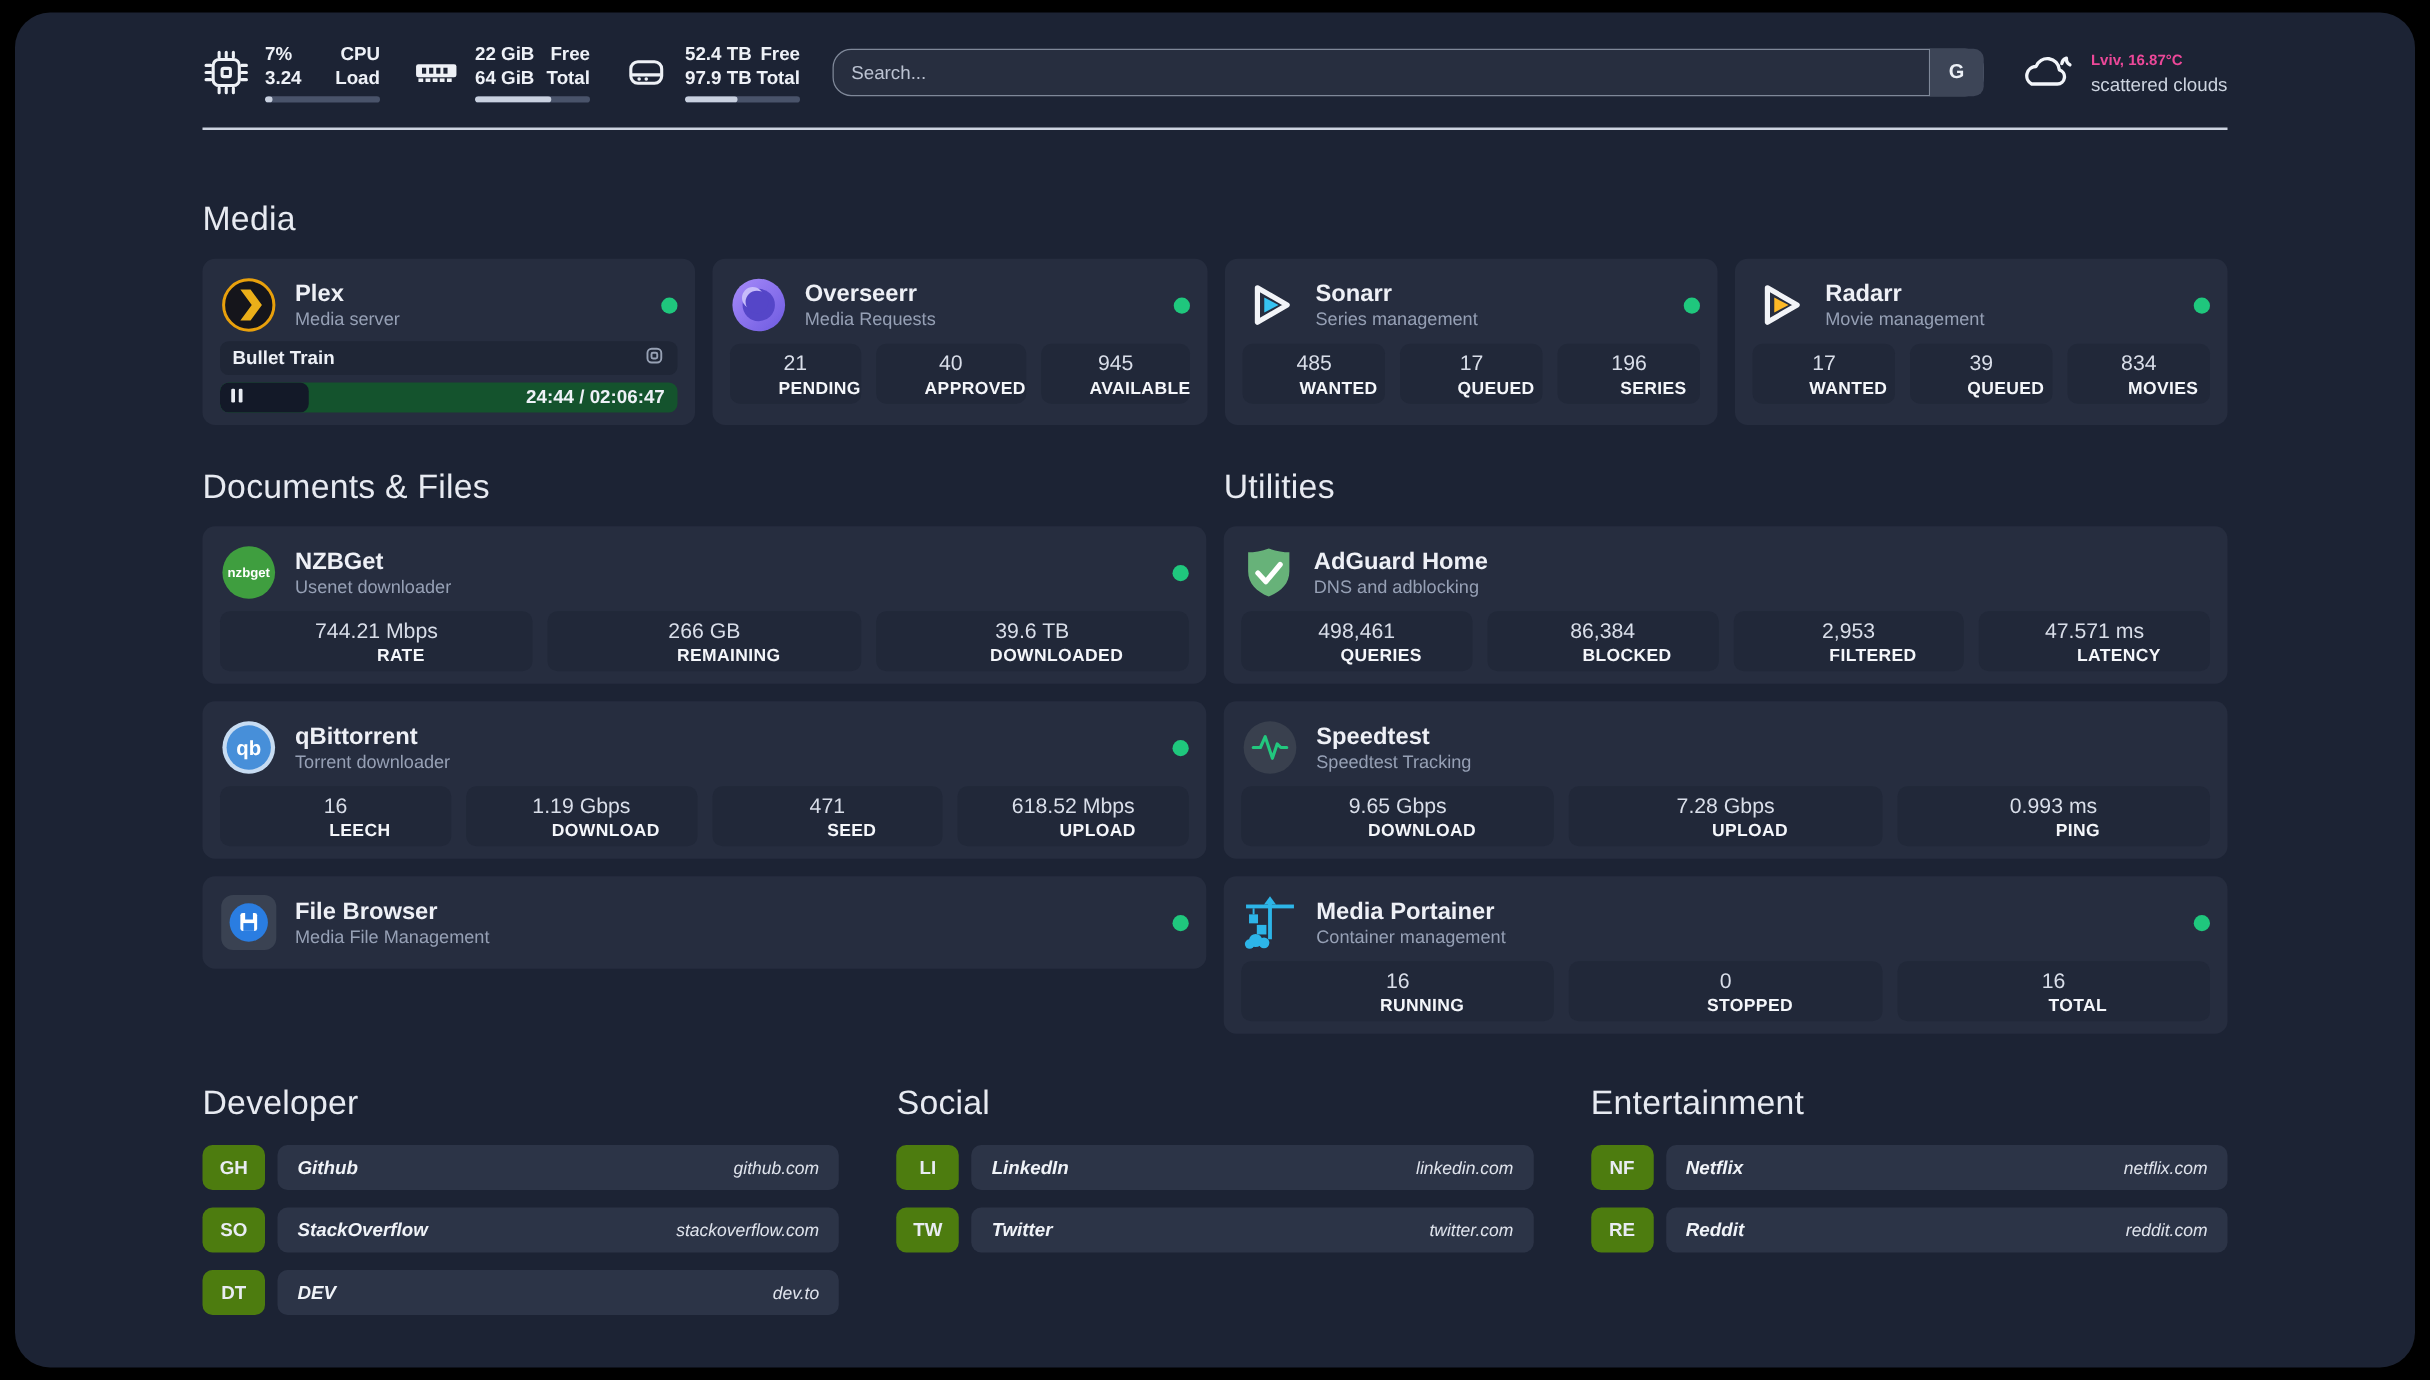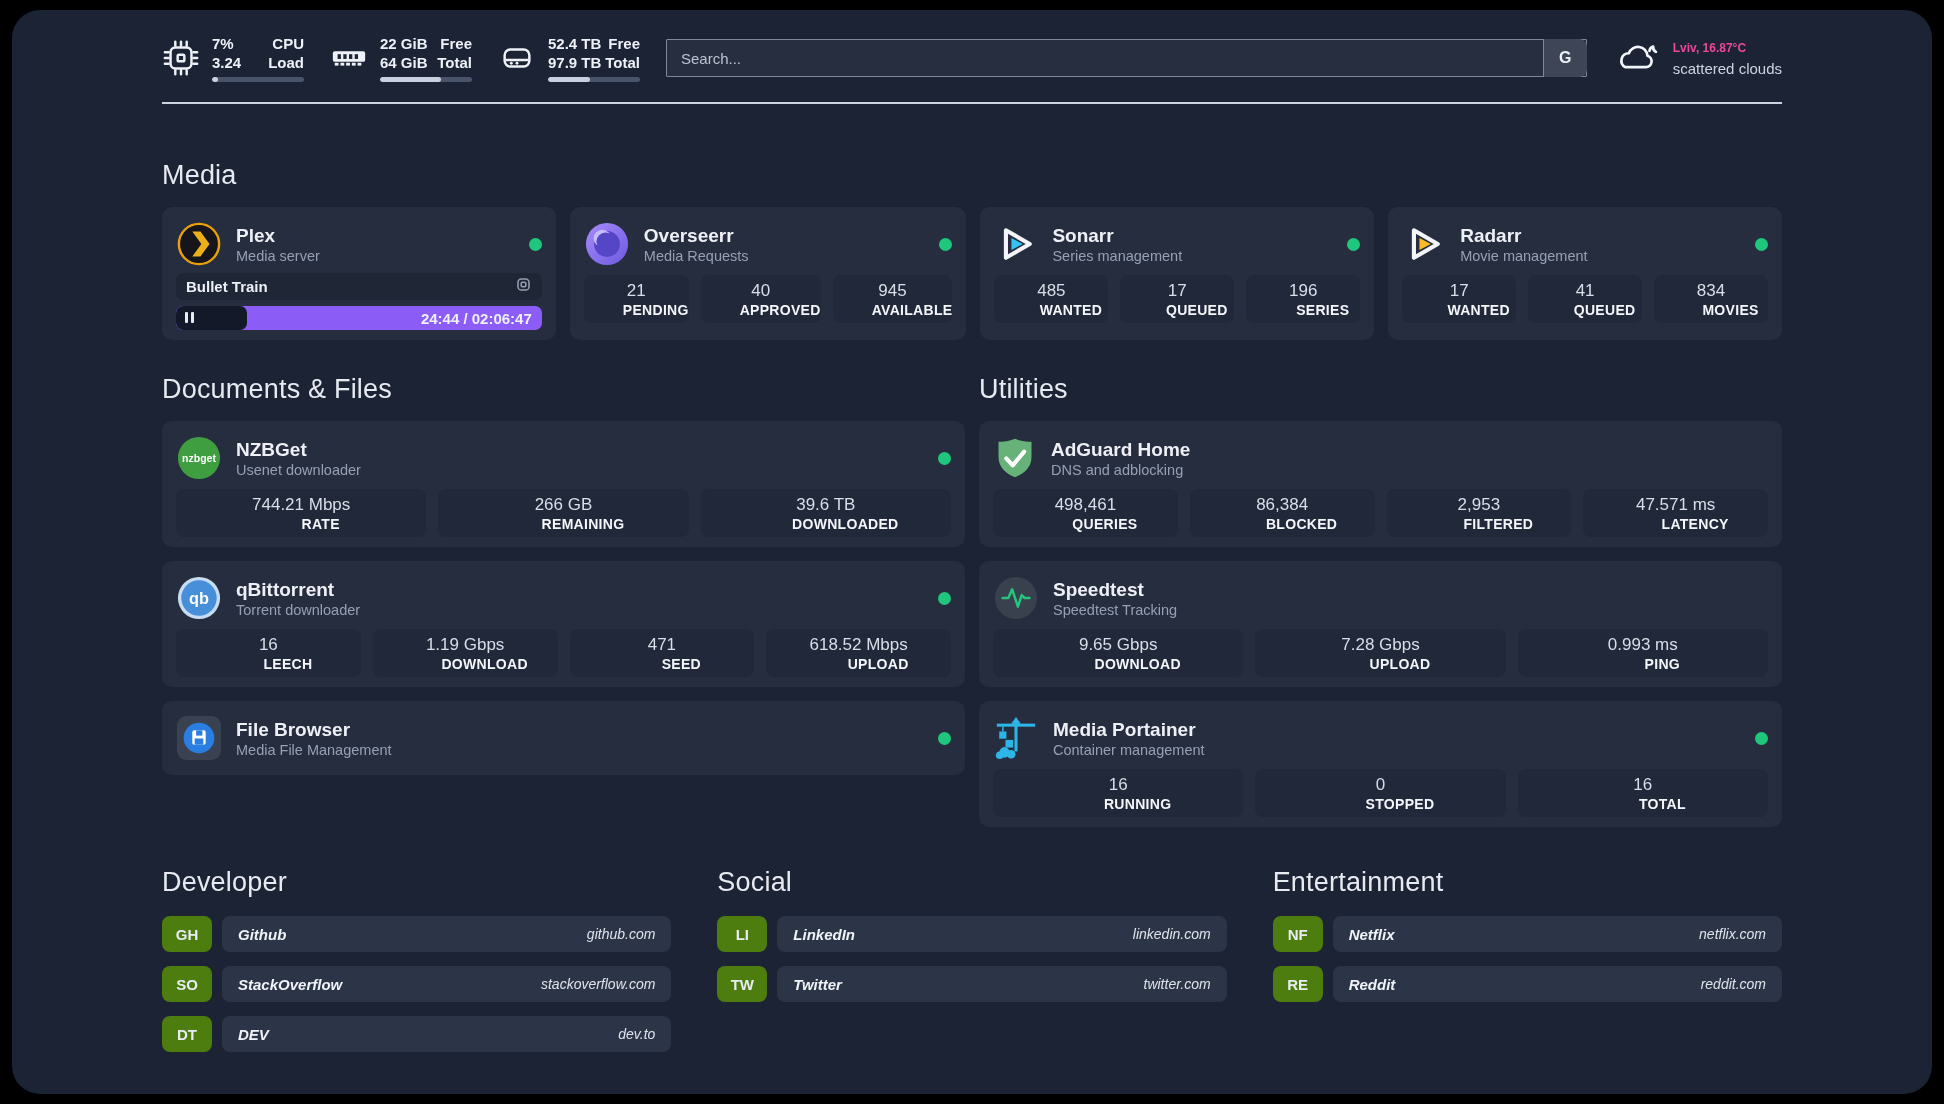--- a/index.html
+++ b/index.html
@@ -10,21 +10,21 @@
   
   .topbar { display:flex; align-items:center; gap:26px; padding-top:24px; }
   .sys-widget { display:flex; align-items:center; gap:12px; }
   .sys-icon { display:flex; align-items:center; }
   .sys-body { width:92px; }
   .sys-row { display:flex; justify-content:space-between; font-size:15px; line-height:19px; color:#eef1f7; font-weight:600; }
   .sys-bar { height:5px; background:#49536a; border-radius:3px; margin-top:5px; overflow:hidden; }
   .sys-fill { height:100%; background:#c8d0df; border-radius:3px; }
 
   .searchbox { flex:1; position:relative; height:38px; }
-  .search-input { width:100%; height:100%; background:#272e3f; border:1.5px solid #7f8899; border-radius:1px;
+  .search-input { width:100%; height:100%; background:#272e3f; border:1.5px solid #7f8899; border-radius:15px;
                   color:#fdba74; font-size:15px; padding:0 56px 0 14px; outline:none; font-family:inherit; }
   .search-input::placeholder { color:#bcc3d2; }
   .g-btn { position:absolute; right:0; top:0; bottom:0; width:44px; background:#3d4557;
            border-left:1.5px solid #7f8899; border-radius:0 8px 8px 0; display:flex; align-items:center;
            justify-content:center; color:#ecf0f6; font-size:16px; font-weight:600; cursor:pointer; }
   .weather { display:flex; align-items:center; gap:13px; }
   .weather-text div:first-child { font-size:12px; font-weight:600; color:#ec4899; line-height:21px; }
   .weather-text div:last-child  { font-size:15px; color:#cdd4e0; line-height:19px; }
 
   .divider { border:none; border-top:2px solid #ccd3e0; margin-top:20px; }
@@ -47,21 +47,21 @@
   .stats { display:flex; gap:12px; margin-top:4px; }
   .stat { flex:1; background:#212839; border-radius:8px; height:48px; display:flex; flex-direction:column;
           align-items:center; justify-content:center; gap:1px; }
   .stat-v { font-size:17px; color:#d9dee9; }
   .stat-l { font-size:14px; font-weight:700; color:#f4f6fa; letter-spacing:.3px;padding-left:39px; }
 
   
   .np-row { height:27px; background:#1f2636; border-radius:7px; display:flex; align-items:center;
             justify-content:space-between; padding:0 10px; margin-top:2px; }
   .np-title { font-size:15px; font-weight:600; color:#edf0f6; }
-  .np-progress { position:relative; height:24px; border-radius:7px; background:#8b5cf6; margin-top:6px; overflow:hidden; }
+  .np-progress { position:relative; height:24px; border-radius:7px; background:#14532d; margin-top:6px; overflow:hidden; }
   .np-fill { position:absolute; left:0; top:0; bottom:0; background:#131928; border-radius:7px;
              display:flex; align-items:center; padding-left:9px; }
   .pause i { display:inline-block; width:3px; height:11px; background:#e8ebf2; margin-right:3px; border-radius:1px; }
   .np-time { position:absolute; right:10px; top:50%; transform:translateY(-50%); font-size:15px; font-weight:600; color:#eef1f7; }
 
   
   .links-grid { display:grid; grid-template-columns:repeat(3,1fr); column-gap:46px; margin-top:40px; }
   .links-grid .sec-title { margin-bottom:18px; }
   .link-row { display:flex; align-items:stretch; height:36px; margin-bottom:14px; cursor:pointer; }
   .l-badge { width:50px; flex:none; background:#4d7c0f; border-radius:8px; display:flex; align-items:center;
@@ -296,21 +296,21 @@
             <div class="app-sub">Movie management</div>
           </div>
           <span class="dot"></span>
         </div>
         <div class="stats">
           <div class="stat">
               <div class="stat-v">17</div>
               <div class="stat-l">WANTED</div>
             </div>
           <div class="stat">
-              <div class="stat-v">41</div>
+              <div class="stat-v">39</div>
               <div class="stat-l">QUEUED</div>
             </div>
           <div class="stat">
               <div class="stat-v">834</div>
               <div class="stat-l">MOVIES</div>
             </div>
         </div>
       </div>
     </div>
   </div>

